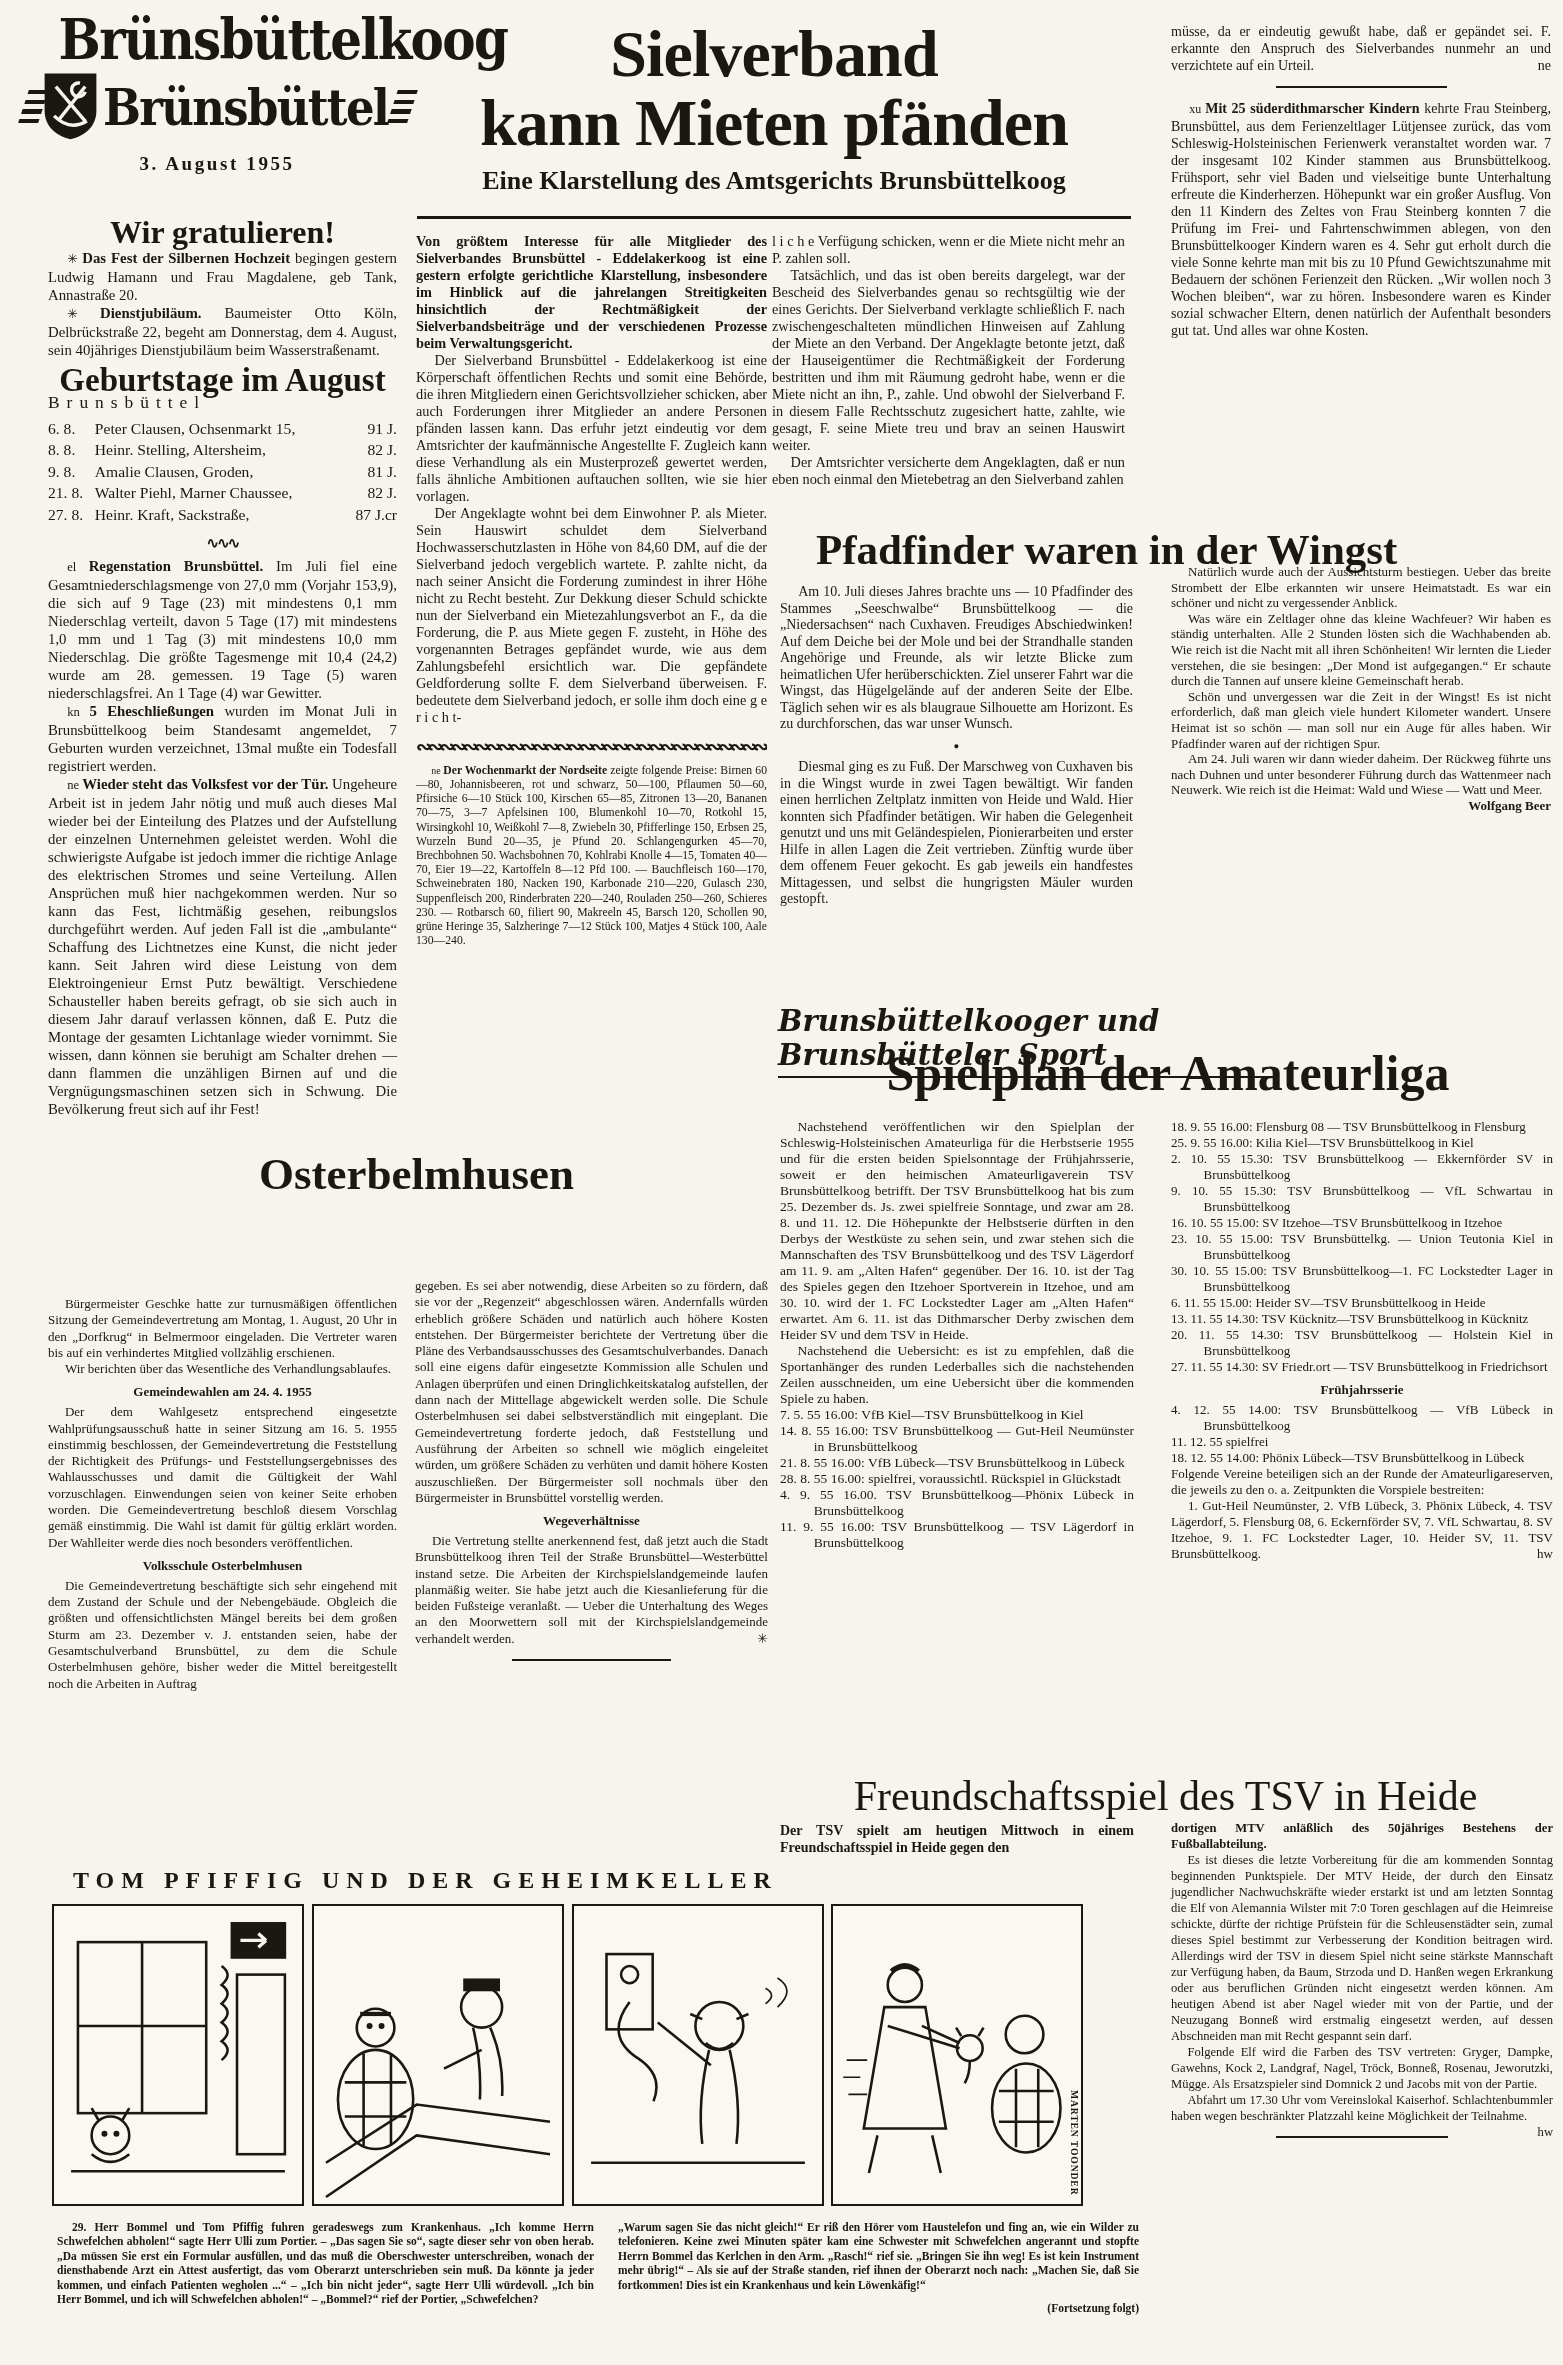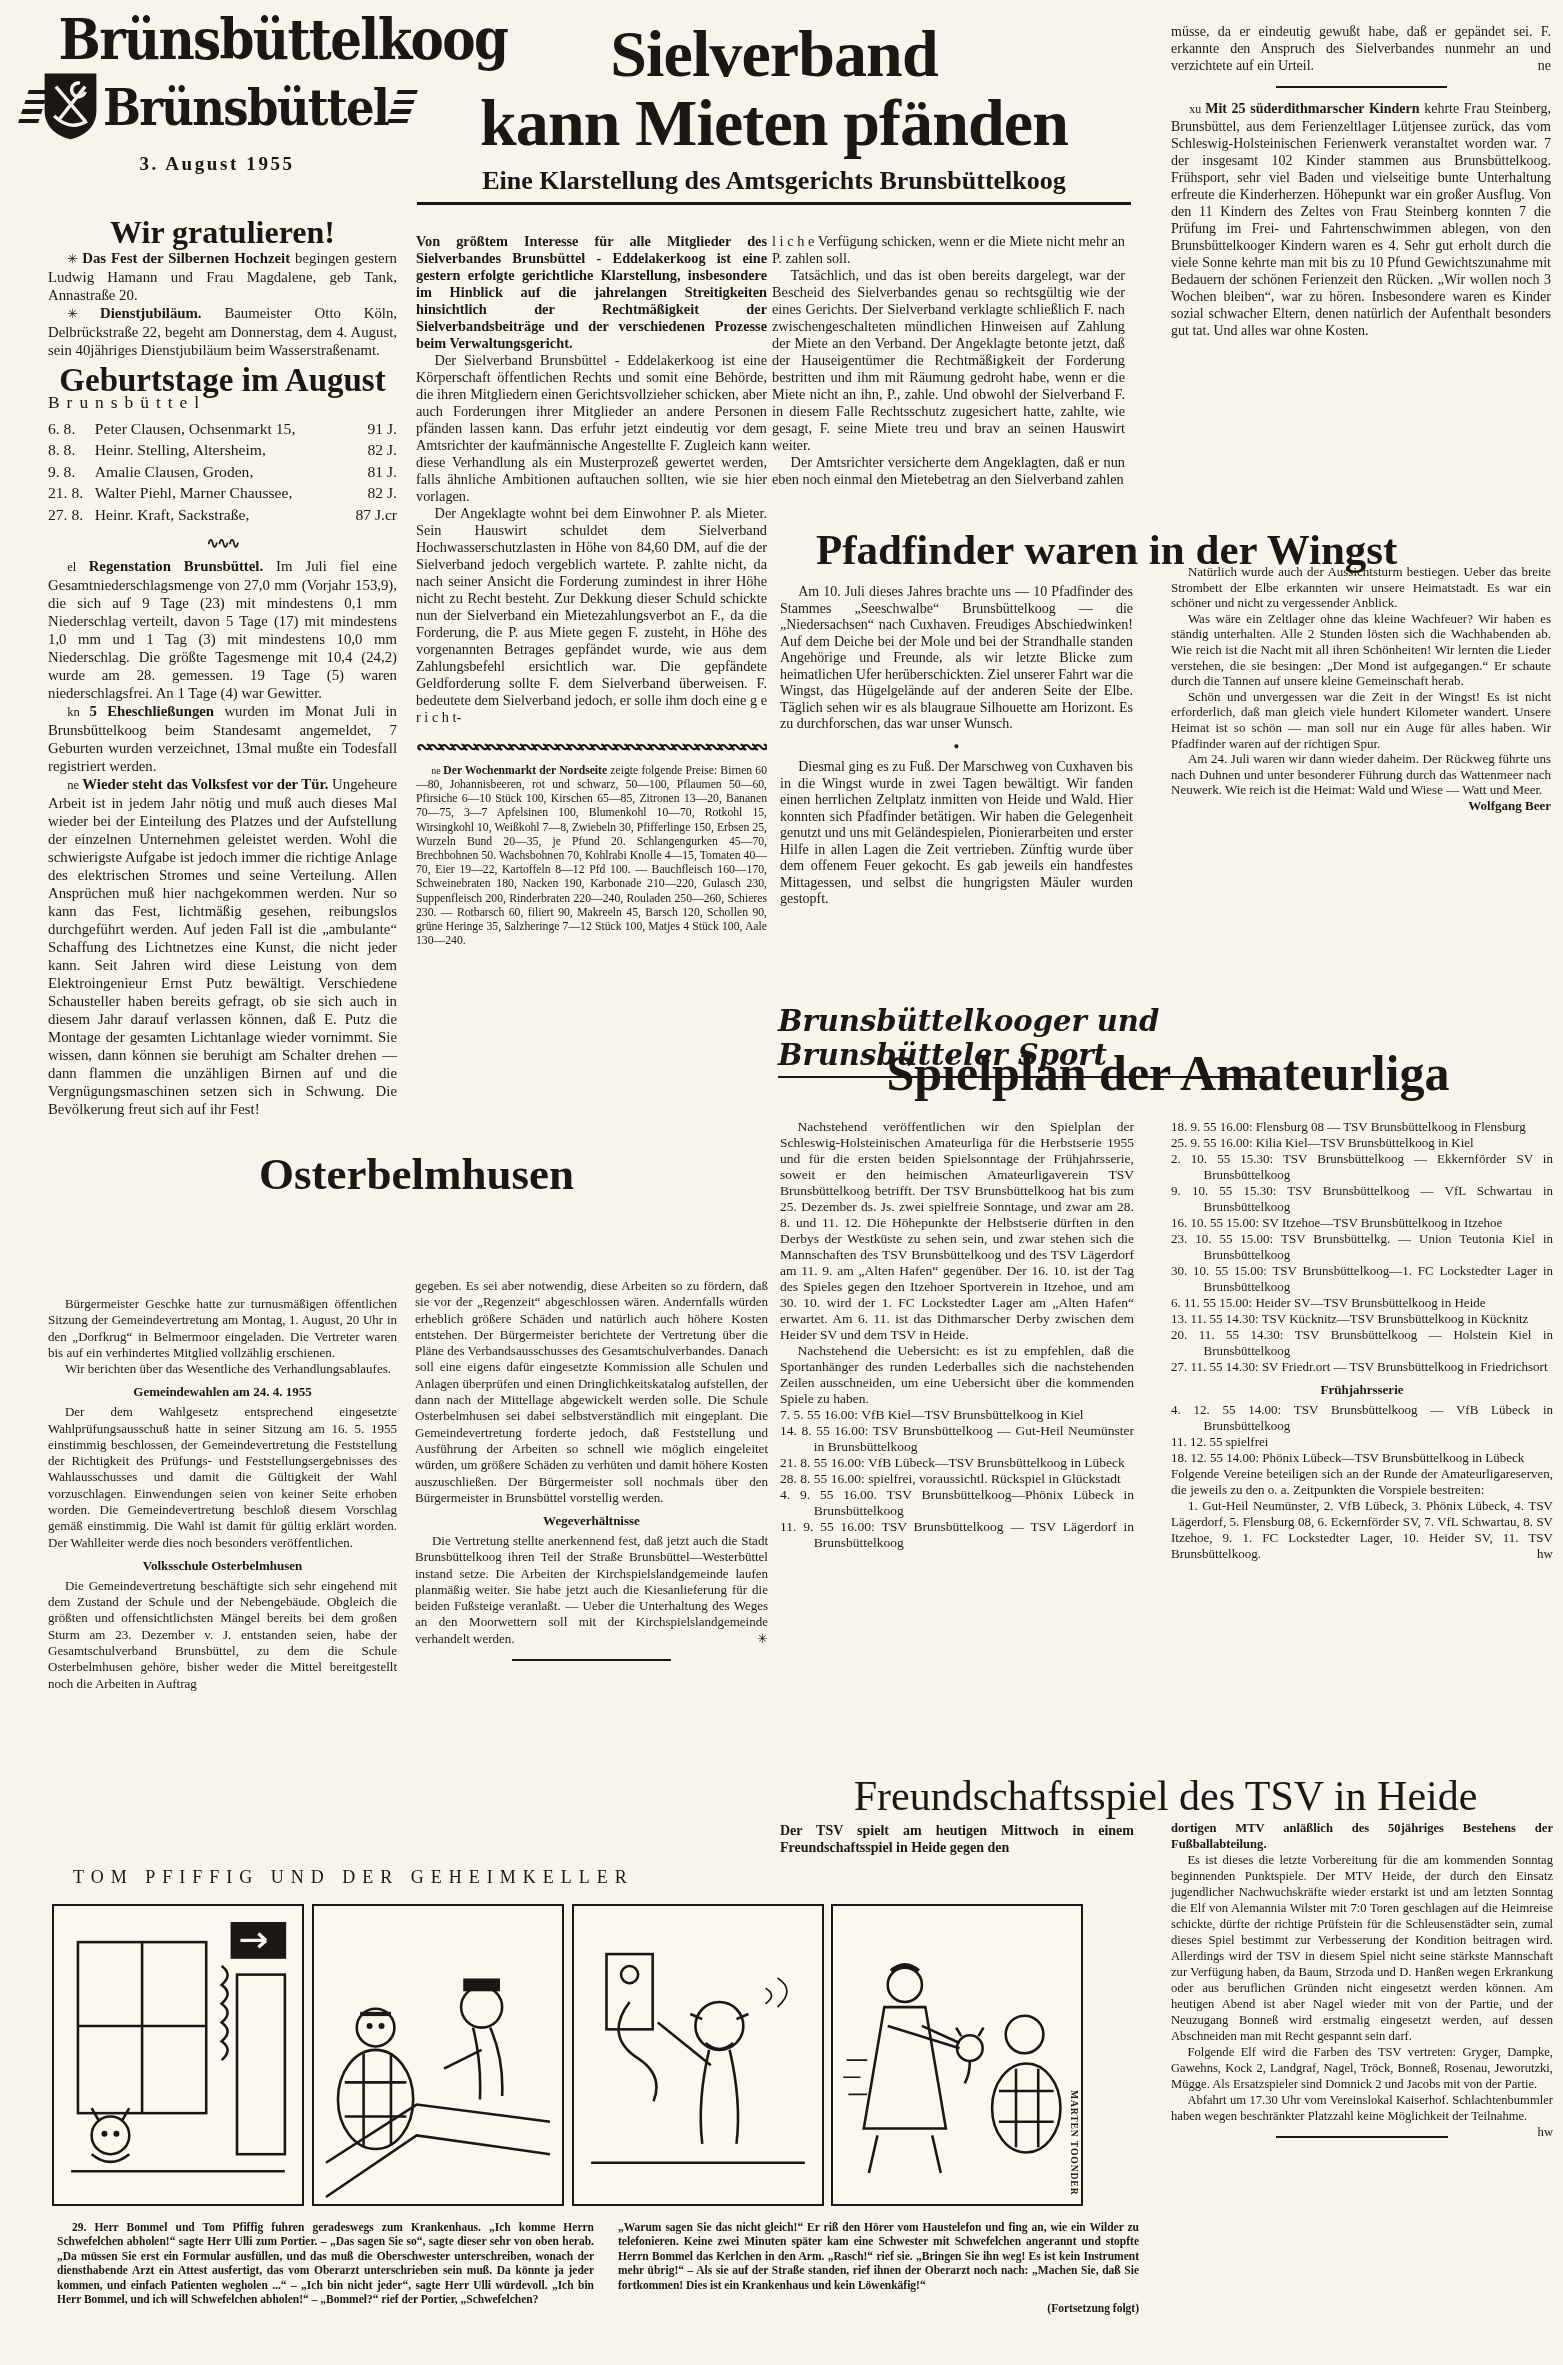--- a/index.html
+++ b/index.html
@@ -36,21 +36,21 @@
   
   #col1{left:48px;top:219px;width:349px;font-size:14.8px;line-height:18px;}
   .h-grat{font-size:32px;font-weight:bold;text-align:center;margin:3.5px 0 8.7px;}
   .h-geb{font-size:33px;font-weight:bold;text-align:center;margin:12px 0 3.5px;}
   .h-gebsub{font-size:17.4px;letter-spacing:7px;margin-bottom:7px;}
   #col1 .brow{font-size:15.6px;}
   
   #center-head{left:417px;top:19px;width:714px;}
   .h-main{font-size:66px;line-height:69px;font-weight:bold;text-align:center;letter-spacing:-0.9px;}
   .h-sub{font-size:26px;font-weight:bold;text-align:center;border-bottom:3.5px solid #1b1712;
-         padding-bottom:6px;margin-top:8.7px;}
+         padding-bottom:20px;margin-top:8.7px;}
   
   #col2flow{left:416px;top:233px;width:351px;font-size:14.3px;line-height:17px;}
   #col2flow .wm{font-size:11.7px;line-height:14.2px;}
   #sv-col2{left:772px;top:233px;width:353px;font-size:14.3px;line-height:17px;}
   
   #c4top{left:1171px;top:22.6px;width:380px;font-size:14px;line-height:17px;}
   
   #pfad-head{left:816px;top:525px;width:695px;font-size:43px;font-weight:bold;text-align:left;}
   #pfad-c1{left:780px;top:584px;width:353px;font-size:14px;line-height:16.5px;}
   #pfad-c2{left:1171px;top:564px;width:380px;font-size:13px;line-height:15.6px;}
@@ -63,21 +63,21 @@
   
   #sitz-head{left:69px;top:1148px;width:695px;font-size:45px;line-height:52px;font-weight:bold;text-align:center;}
   #sitz-c1{left:48px;top:1296px;width:349px;font-size:13px;line-height:16.3px;}
   #sitz-c2{left:415px;top:1278px;width:353px;font-size:13px;line-height:16.3px;}
   
   #freund-head{left:780px;top:1772px;width:771px;font-size:42px;font-weight:normal;text-align:center;}
   #freund-c1{left:780px;top:1822px;width:354px;font-size:14px;line-height:17.4px;}
   #freund-c2{left:1171px;top:1820px;width:382px;font-size:12.6px;line-height:16px;}
   #freund-c1 p{font-weight:bold;}
   
-  #comic-head{left:73px;top:1867px;width:573px;font-size:18px;font-weight:normal;letter-spacing:7px;white-space:nowrap;}
+  #comic-head{left:73px;top:1867px;width:573px;font-size:24px;font-weight:bold;letter-spacing:7px;white-space:nowrap;}
   #panels{left:52px;top:1904px;width:1033px;display:flex;gap:7.8px;}
   .panel{width:252px;height:302px;border:2.6px solid #1b1712;background:#faf8f1;position:relative;box-sizing:border-box;}
   .panel svg{width:100%;height:100%;}
   .artist{position:absolute;right:1.7px;bottom:8.7px;writing-mode:vertical-rl;
           font-size:9.6px;font-weight:bold;letter-spacing:0.9px;color:#1b1712;}
   #cap1{left:57px;top:2220px;width:537px;font-size:11.5px;line-height:14.4px;font-weight:bold;}
   #cap2{left:618px;top:2220px;width:521px;font-size:11.5px;line-height:14.4px;font-weight:bold;}
   .fort{text-align:right;font-weight:bold;margin-top:8.7px;text-indent:0;}
 </style>
 </head>

